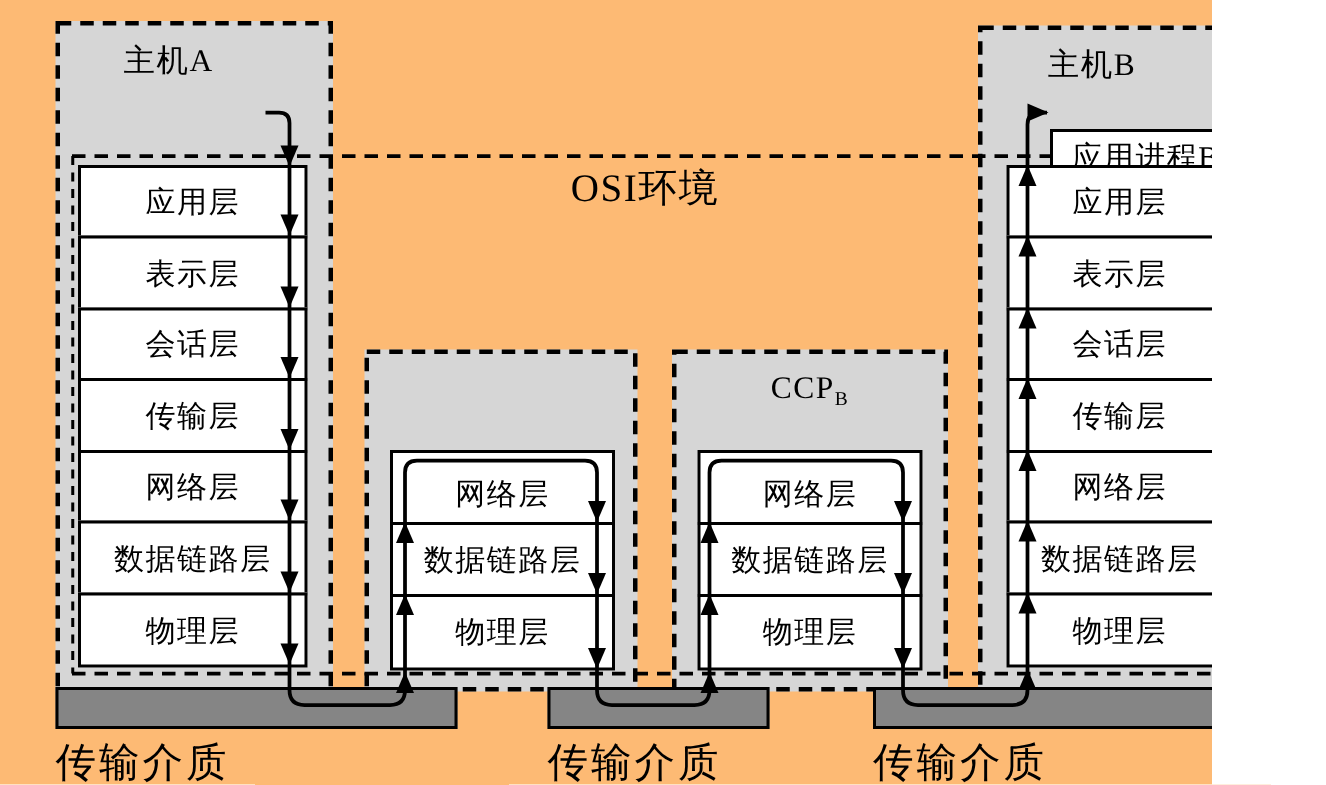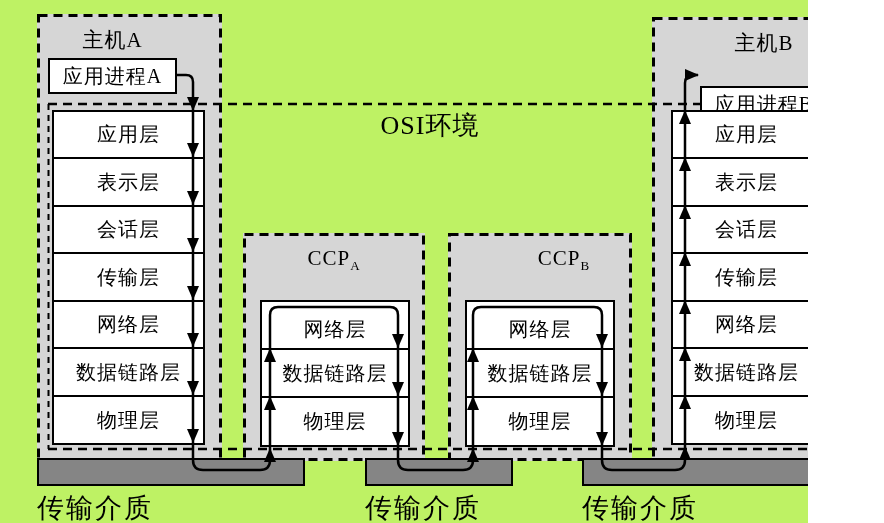--- a/index.html
+++ b/index.html
@@ -3,21 +3,21 @@
 <meta charset="utf-8">
 <style>
   :root{
     --panel-fill:#d6d6d6;
     --bar-fill:#858585;
     --line:#000000;
     --box-fill:#ffffff;
   }
   html,body{margin:0;padding:0;background:#fff;}
   .stage{
-    position:relative;width:808px;height:523px;background:#bef264;overflow:hidden;
+    position:relative;width:808px;height:523px;background:#fdba74;overflow:hidden;
     font-family:"Liberation Serif","DejaVu Serif",serif;color:#000;
   }
   .panel{position:absolute;background:var(--panel-fill);}
   .bar{position:absolute;background:var(--bar-fill);border:2px solid var(--line);box-sizing:border-box;}
   .layer,.appbox{
     position:absolute;background:var(--box-fill);border:2px solid var(--line);box-sizing:border-box;
     display:flex;align-items:center;justify-content:center;
     font-size:20px;letter-spacing:1px;white-space:nowrap;
   }
   .title{position:absolute;text-align:center;font-size:21px;letter-spacing:1px;}
@@ -45,26 +45,24 @@
     <line x1="48" y1="449" x2="833" y2="449" stroke="#000" stroke-width="2.5" stroke-dasharray="9 6"></line>
     <line x1="48.5" y1="104" x2="48.5" y2="449" stroke="#000" stroke-width="2" stroke-dasharray="6 5"></line>
     <line x1="826" y1="104" x2="826" y2="449" stroke="#000" stroke-width="2" stroke-dasharray="6 5"></line>
   </svg>
 
   <div class="bar" style="left:37px;top:458px;width:268px;height:28px;"></div>
   <div class="bar" style="left:365px;top:458px;width:148px;height:28px;"></div>
   <div class="bar" style="left:582px;top:458px;width:256px;height:28px;"></div>
 
   <div class="title" style="left:48px;top:26px;width:129px;">主机A</div>
-  <div class="title" style="left:700px;top:29px;width:128px;">主机B</div>
-  <div class="title" style="left:243px;top:246px;width:182px;"><span>CCP</span><sub>A</sub></div>
-  <div class="title" style="left:472px;top:246px;width:184px;"><span>CCP</span><sub>B</sub></div>
+  <div class="title" style="left:664px;top:29px;width:128px;">主机B</div>
+  <div class="title" style="left:448px;top:246px;width:184px;"><span>CCP</span><sub>B</sub></div>
   <div class="free-label" style="left:340px;top:108px;width:180px;">OSI环境</div>
 
-  <div class="appbox" style="left:48px;top:58px;width:129px;height:36px;">应用进程A</div>
   <div class="appbox" style="left:700px;top:58px;width:128px;height:36px;margin-top:28px;">应用进程B</div>
 
   <div class="layer" style="left:52px;top:110px;width:153px;height:49px;">应用层</div>
   <div class="layer" style="left:52px;top:157px;width:153px;height:50px;">表示层</div>
   <div class="layer" style="left:52px;top:205px;width:153px;height:49px;">会话层</div>
   <div class="layer" style="left:52px;top:252px;width:153px;height:50px;">传输层</div>
   <div class="layer" style="left:52px;top:300px;width:153px;height:49px;">网络层</div>
   <div class="layer" style="left:52px;top:347px;width:153px;height:50px;">数据链路层</div>
   <div class="layer" style="left:52px;top:395px;width:153px;height:50px;">物理层</div>
 

